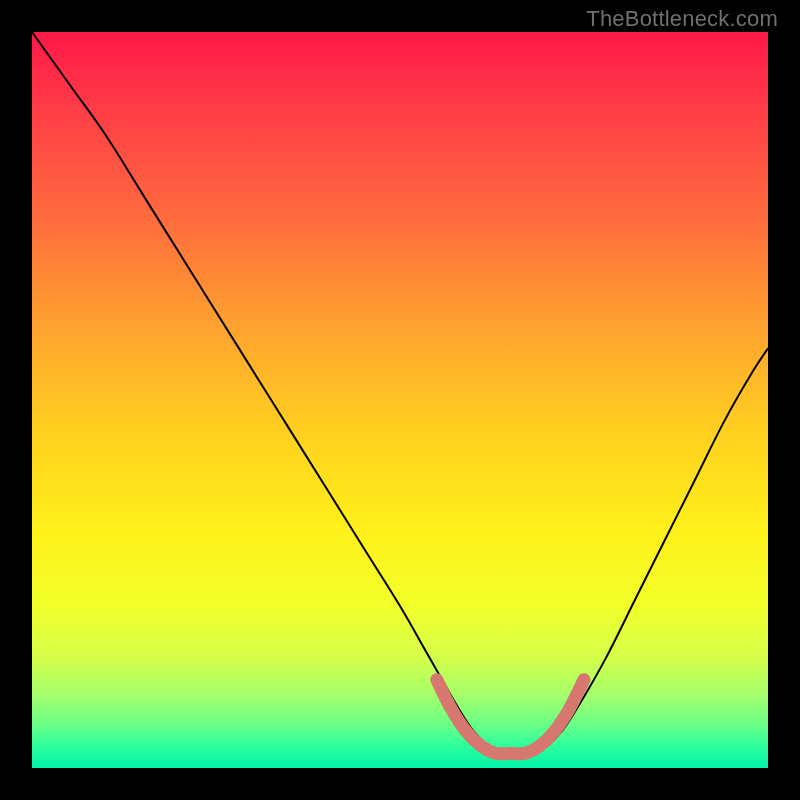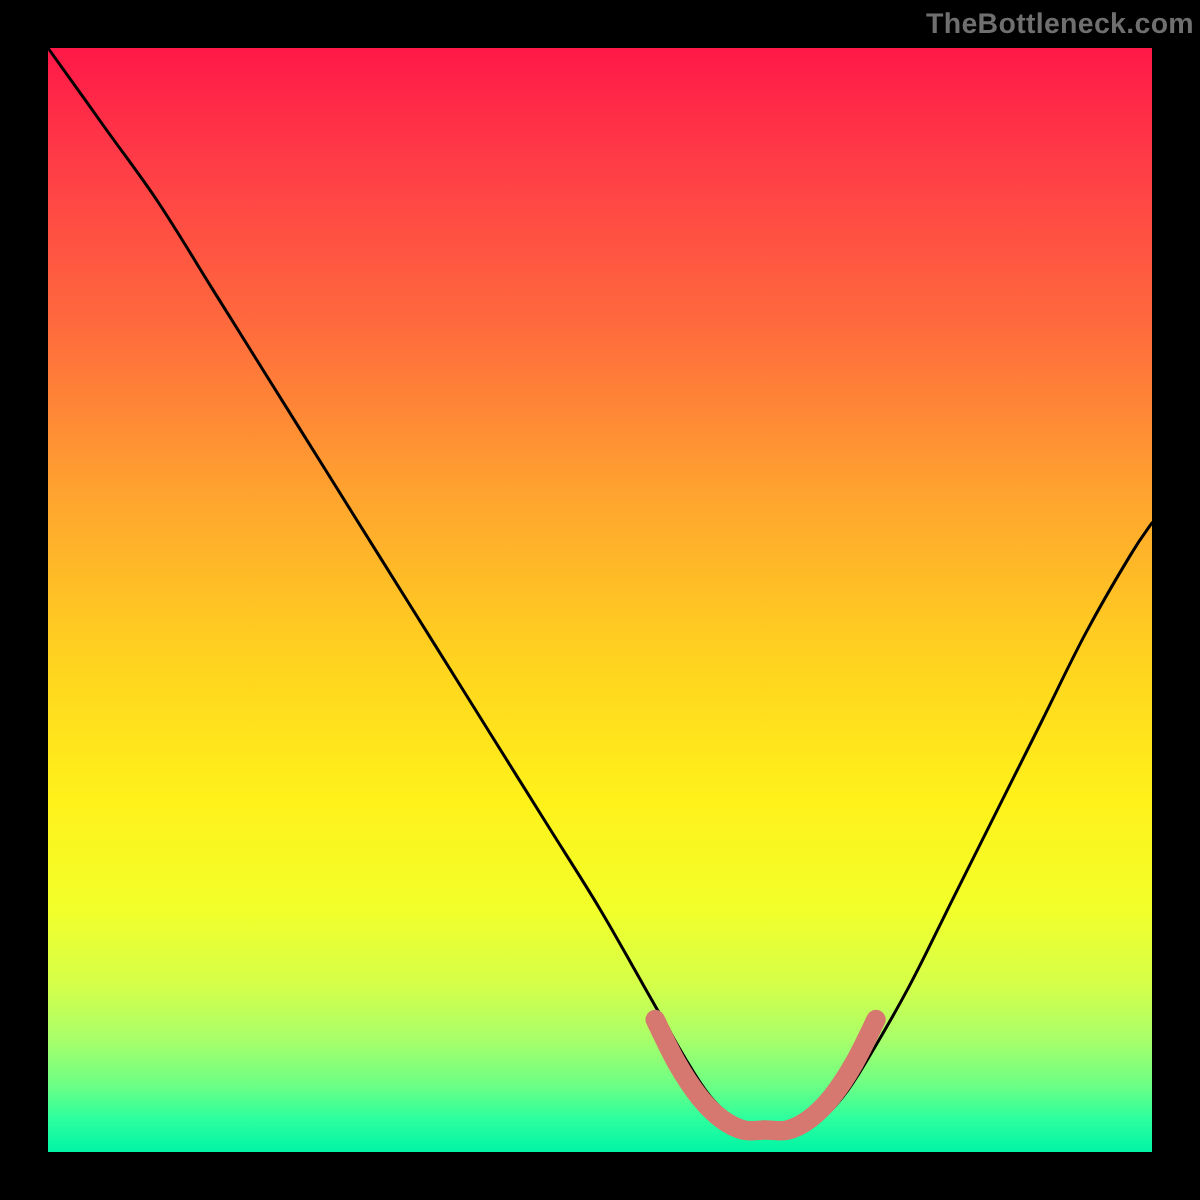--- a/index.html
+++ b/index.html
@@ -36,25 +36,25 @@
       #d4ff4a 85%,
       #a6ff6b 90%,
       #6bff85 94%,
       #2dff9e 97%,
       #00f4a6 100%
     );
   }
   .watermark {
     position: absolute;
     top: 6px;
-    right: 4px;
+    right: 22px;
     color: #6f6f6f;
-    font-size: 19px;
+    font-size: 22px;
     letter-spacing: 0.2px;
-    font-weight: 700;
+    font-weight: 400;
   }
   svg.curve {
     position: absolute;
     left: 0;
     top: 0;
     width: 736px;
     height: 736px;
     overflow: visible;
   }
 </style>

